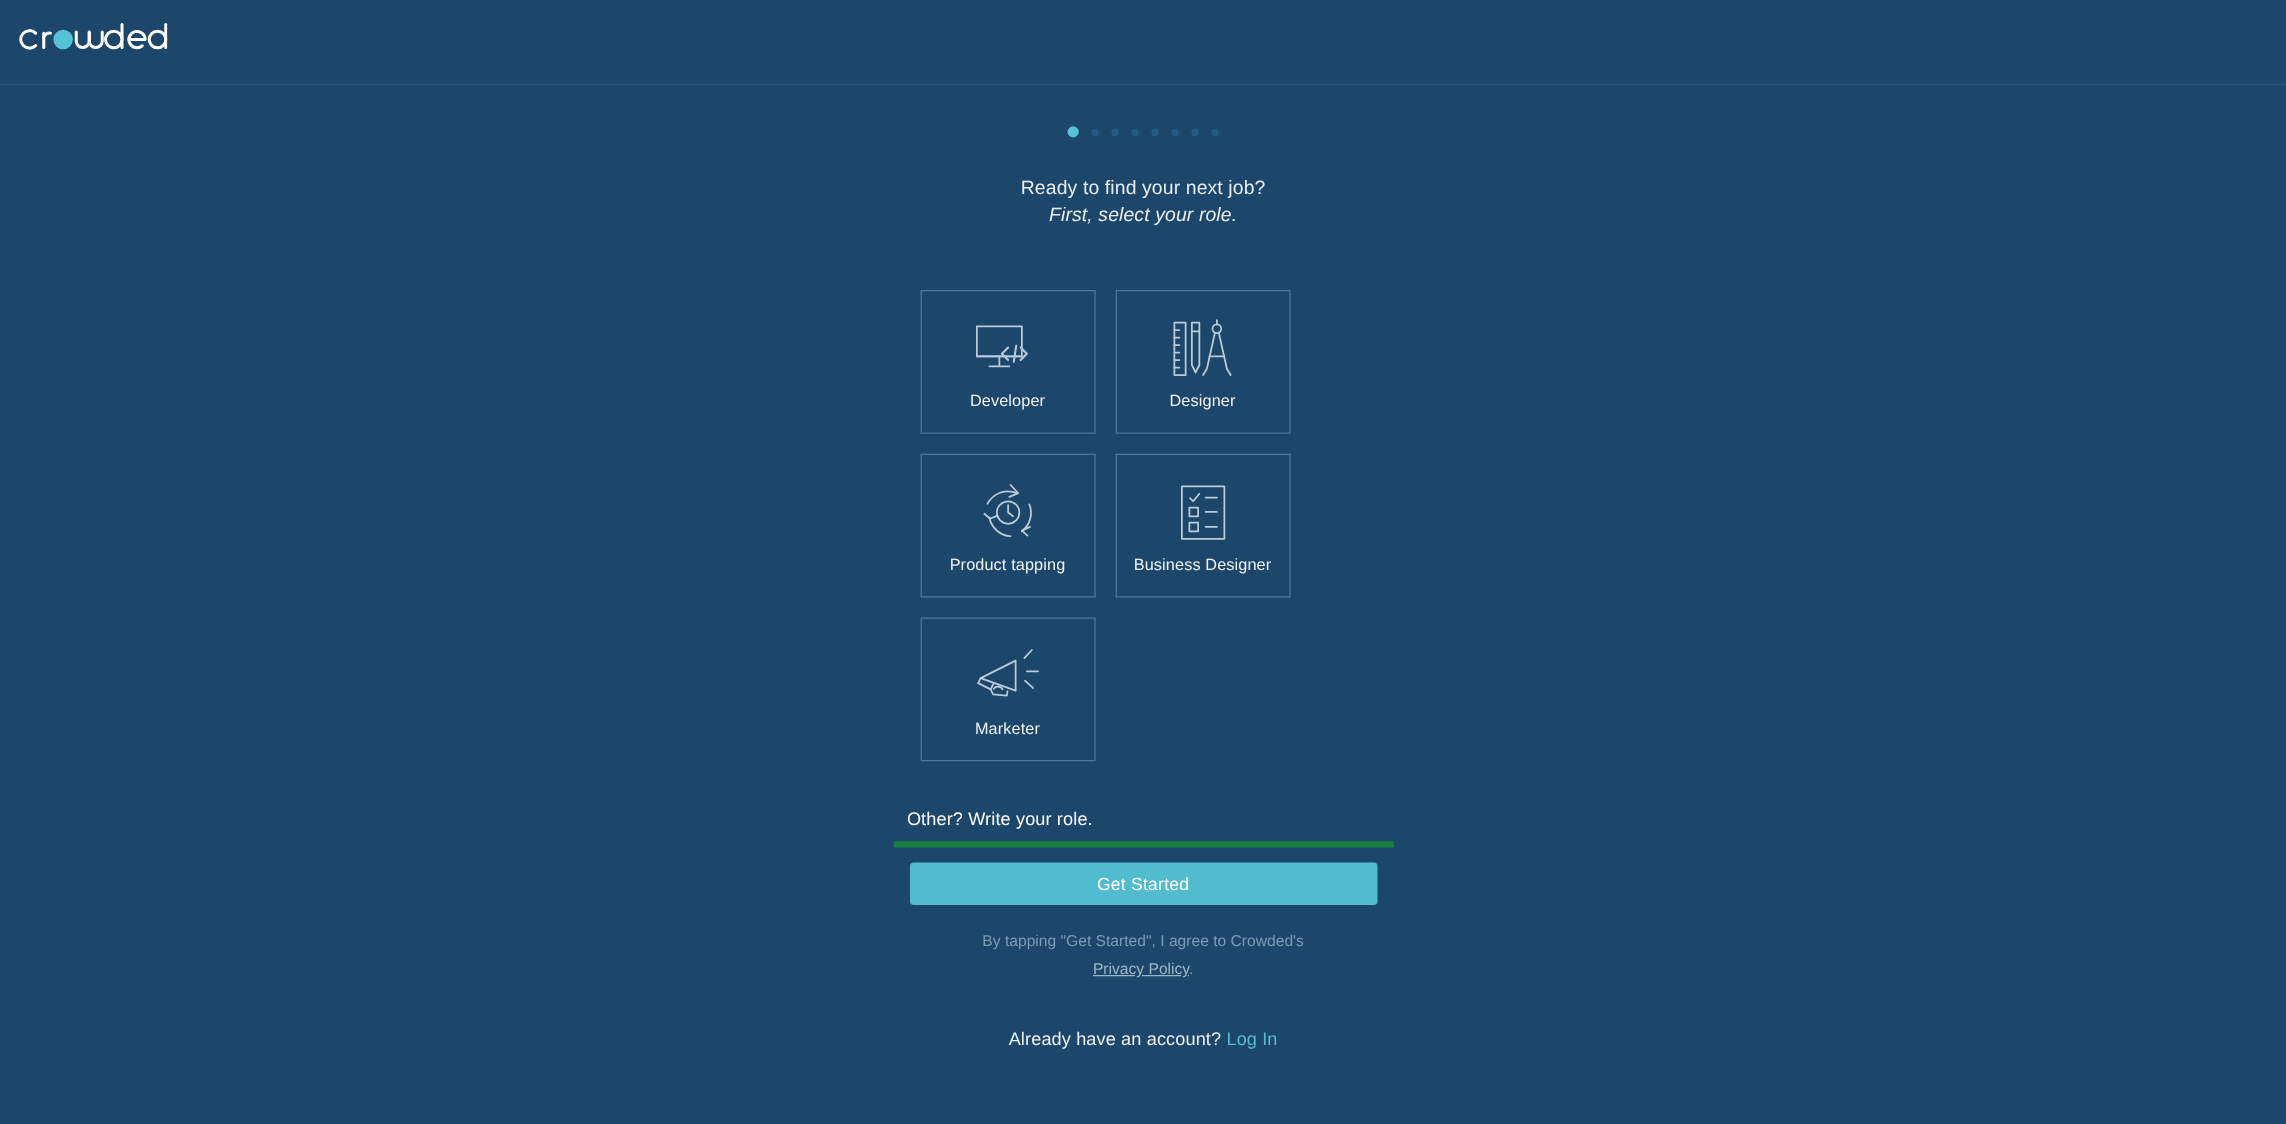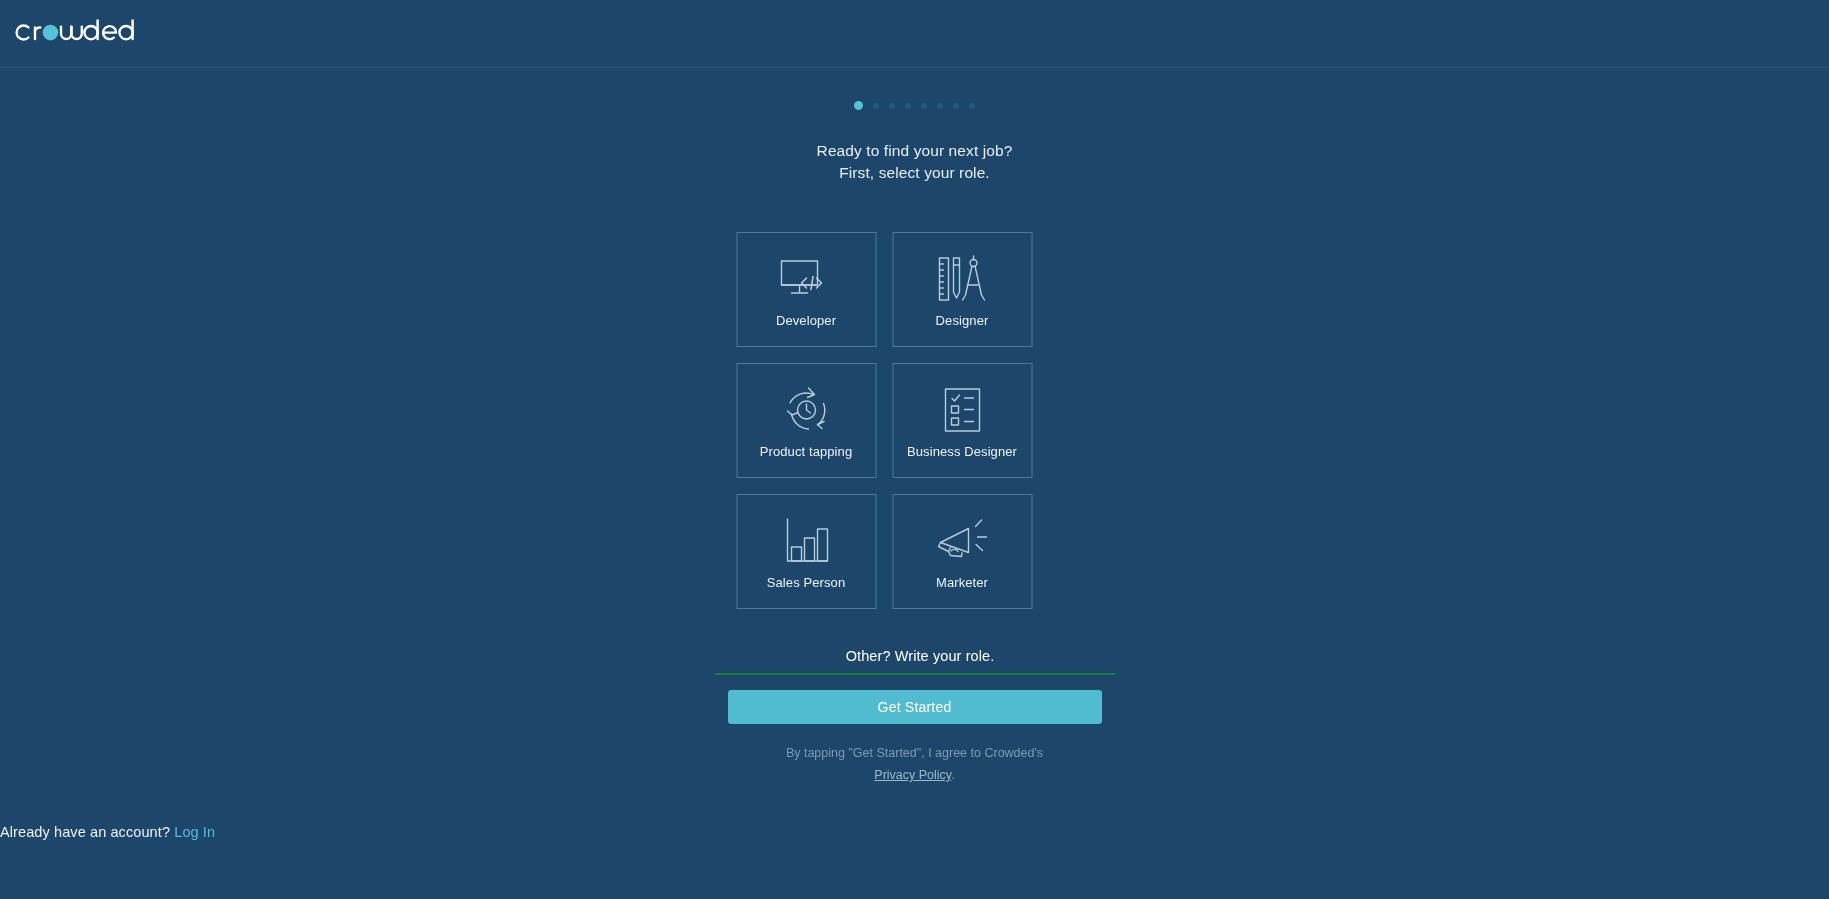--- a/index.html
+++ b/index.html
@@ -64,21 +64,21 @@
     position: absolute;
     top: 140px;
     left: 0;
     width: 1829px;
     text-align: center;
     color: #e9eef2;
     font-size: 15.5px;
     line-height: 22px;
     letter-spacing: 0.1px;
   }
-  .headline .l2 { display: block; }
+  .headline .l2 { display: block; font-style: italic; }
 
   
   .grid {
     position: absolute;
     top: 232px;
     left: 50%;
     transform: translateX(-50%);
     width: 357px;
     display: grid;
     grid-template-columns: 140px 140px;
@@ -117,28 +117,27 @@
     position: absolute;
     top: 647px;
     left: 50%;
     transform: translateX(-50%);
     width: 400px;
   }
   .other-input {
     width: 100%;
     background: transparent;
     border: none;
-    border-bottom: 2px solid #15803d;
+    border-bottom: 5px solid #15803d;
     outline: none;
     color: #ffffff;
     font-family: "Liberation Sans", sans-serif;
     font-size: 14.5px;
     padding: 0 0 9px 11px;
     letter-spacing: 0.1px;
-    text-align: center;
   }
   .other-input::placeholder { color: #ffffff; opacity: 1; }
 
   
   .cta {
     position: absolute;
     top: 690px;
     left: 50%;
     transform: translateX(-50%);
     width: 374px;
@@ -169,21 +168,21 @@
     text-decoration: underline;
     text-align: right;
   }
 
   
   .login-row {
     position: absolute;
     top: 824px;
     left: 0;
     width: 1829px;
-    text-align: left;
+    text-align: center;
     color: #ecf1f5;
     font-size: 14.5px;
     letter-spacing: 0.1px;
   }
   .login-row a {
     color: #57bcd2;
     text-decoration: none;
     cursor: pointer;
   }
 </style>
@@ -303,33 +302,20 @@
         <path d="M25 13h9"></path>
               <path d="M25 24.5h9"></path>
               <path d="M25 36.5h9"></path>
       </g>
           </svg>
         </span>
         <span class="label">Business Designer</span>
       </div>
       <div class="role-card">
         <span class="icon">
-          <svg width="52" height="50" viewBox="0 0 52 50" xmlns="http://www.w3.org/2000/svg">
-      <g fill="none" stroke="#b9ccd9" stroke-width="1.4" stroke-linecap="round" stroke-linejoin="round">
-        <path d="M7 3v42h40"></path>
-        <rect x="11" y="31" width="10" height="14"></rect>
-        <rect x="24" y="22" width="10" height="23"></rect>
-        <rect x="37" y="13" width="10" height="32"></rect>
-      </g>
-          </svg>
-        </span>
-        <span class="label">Sales Person</span>
-      </div>
-      <div class="role-card">
-        <span class="icon">
           <svg width="56" height="48" viewBox="0 0 56 48" xmlns="http://www.w3.org/2000/svg">
       <g fill="none" stroke="#b9ccd9" stroke-width="1.4" stroke-linecap="round" stroke-linejoin="round">
         <path d="M6 25.5l28-14v24z"></path>
         <path d="M6 25.5l-2 4 10 5 2-4"></path>
         <path d="M14 34.5l2 4 11 1 .5-3.5"></path>
         <path d="M16.5 34c1.5-2.5 6-2 7 .5"></path>
         <path d="M41 9.5l6-6.5"></path>
         <path d="M43 20h9"></path>
         <path d="M41.5 27.5l6.5 6"></path>
       </g>

